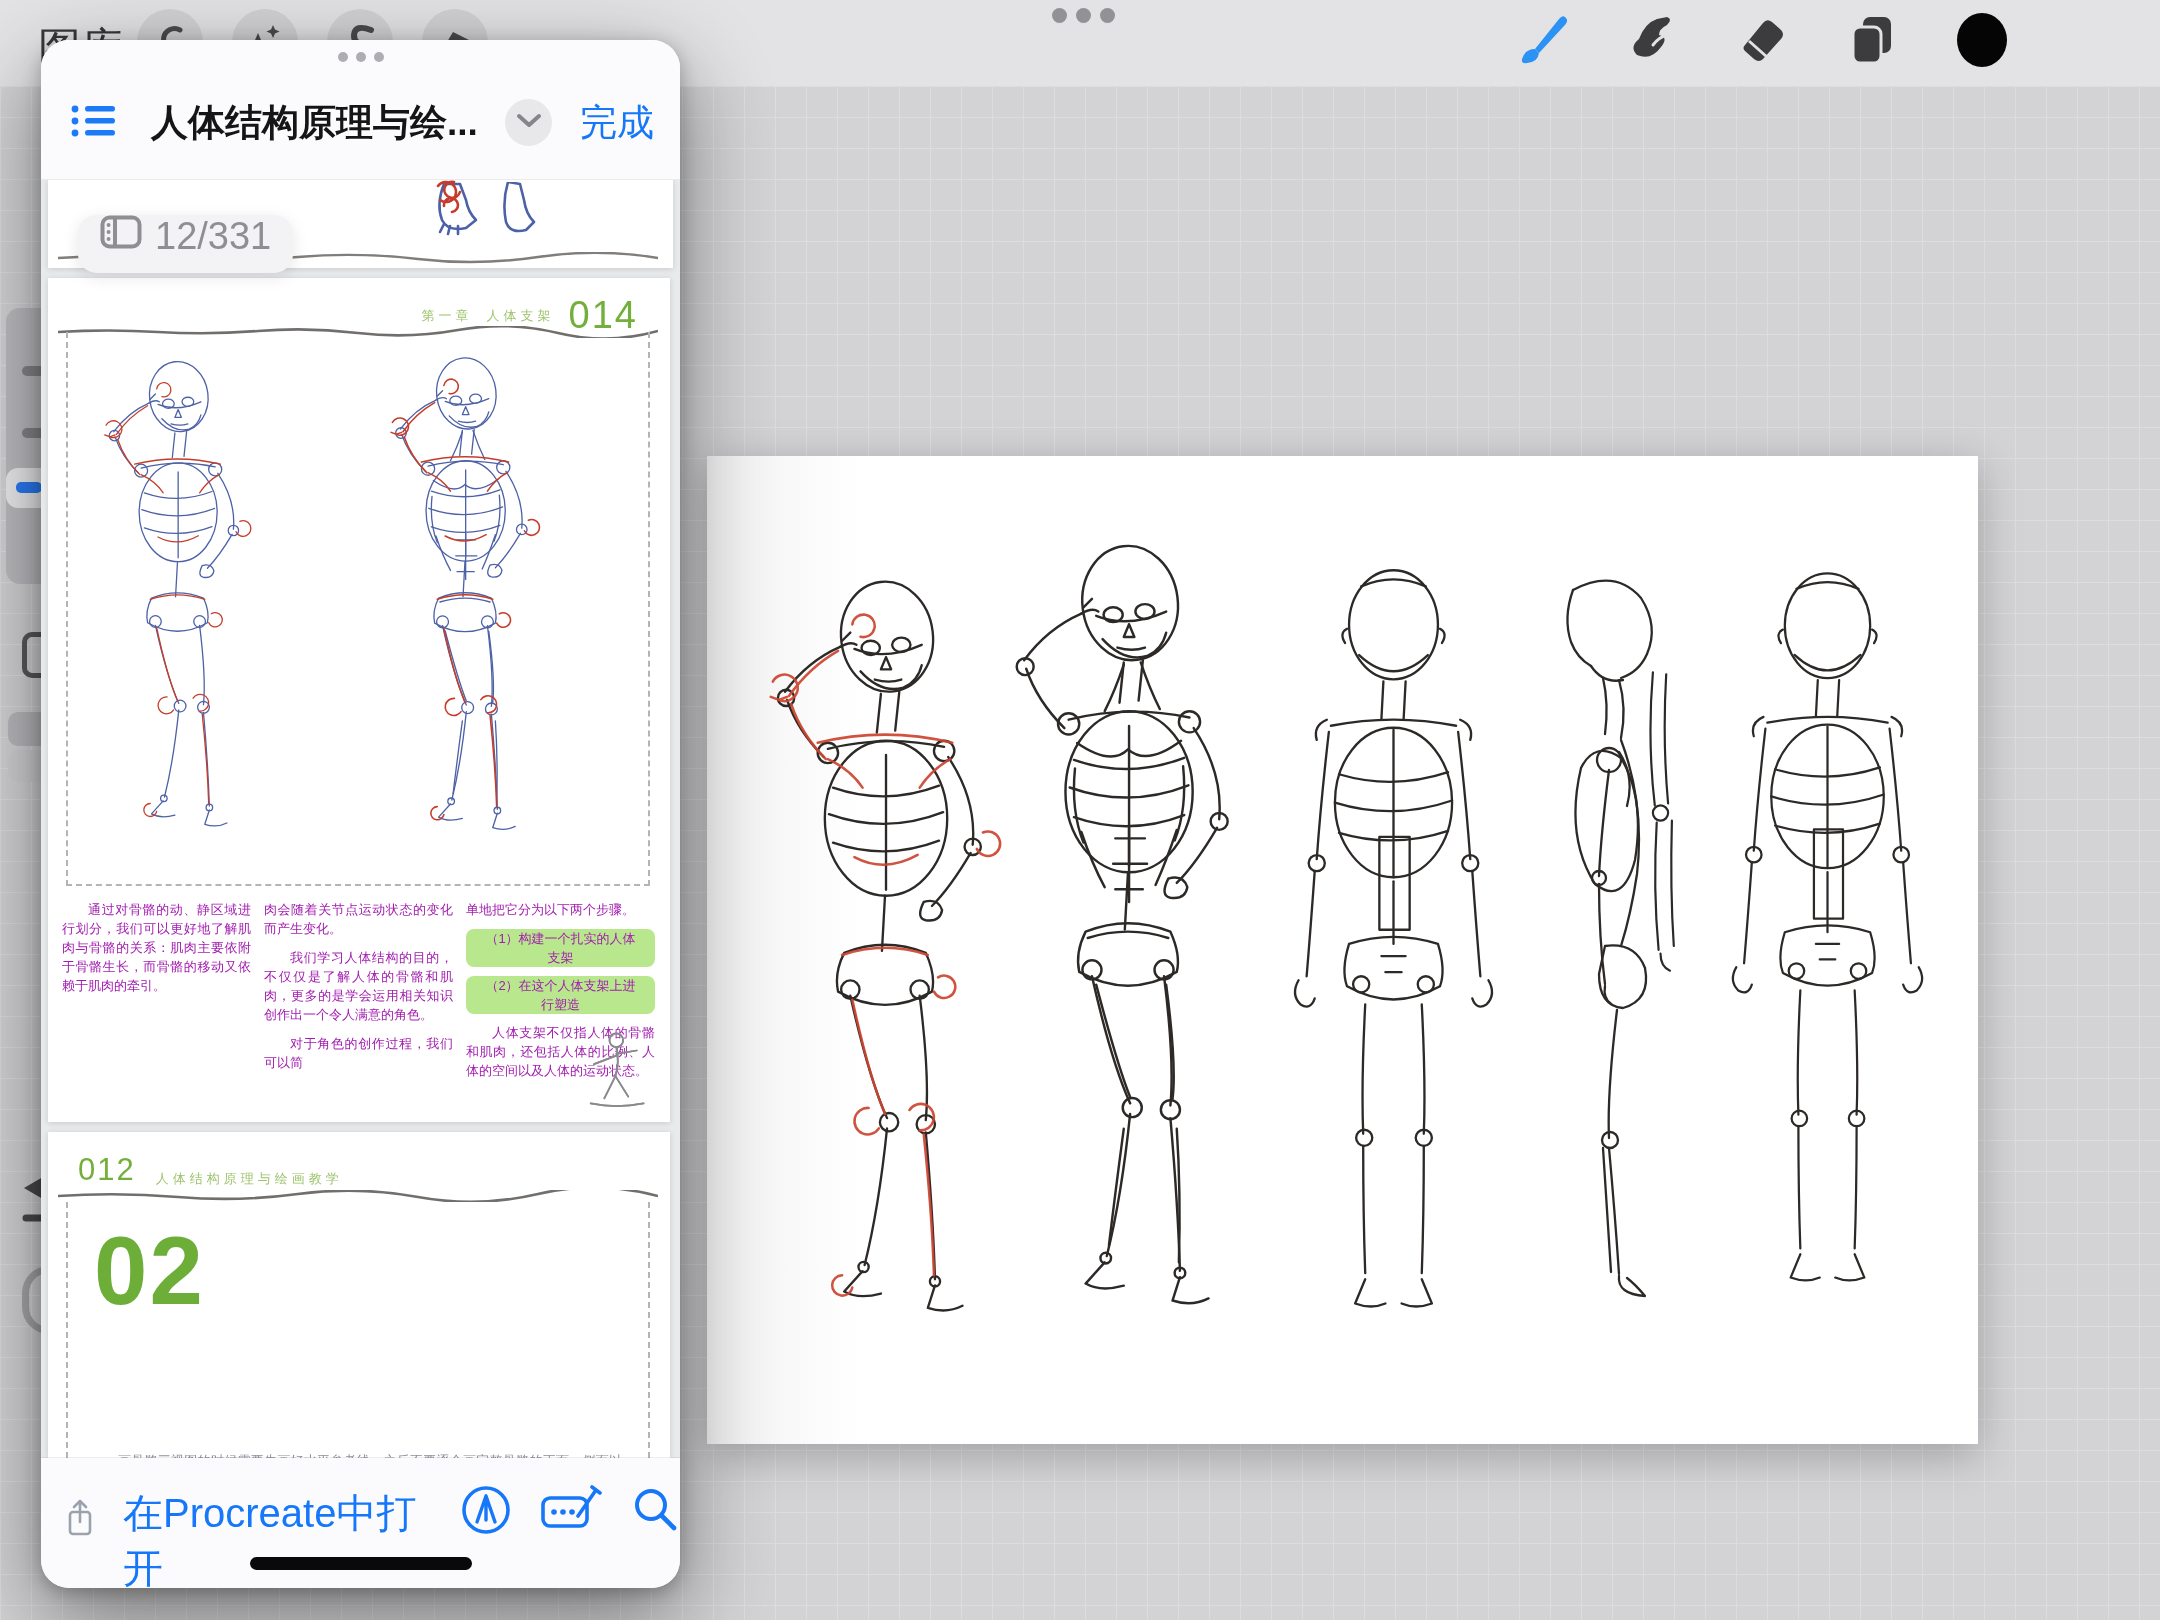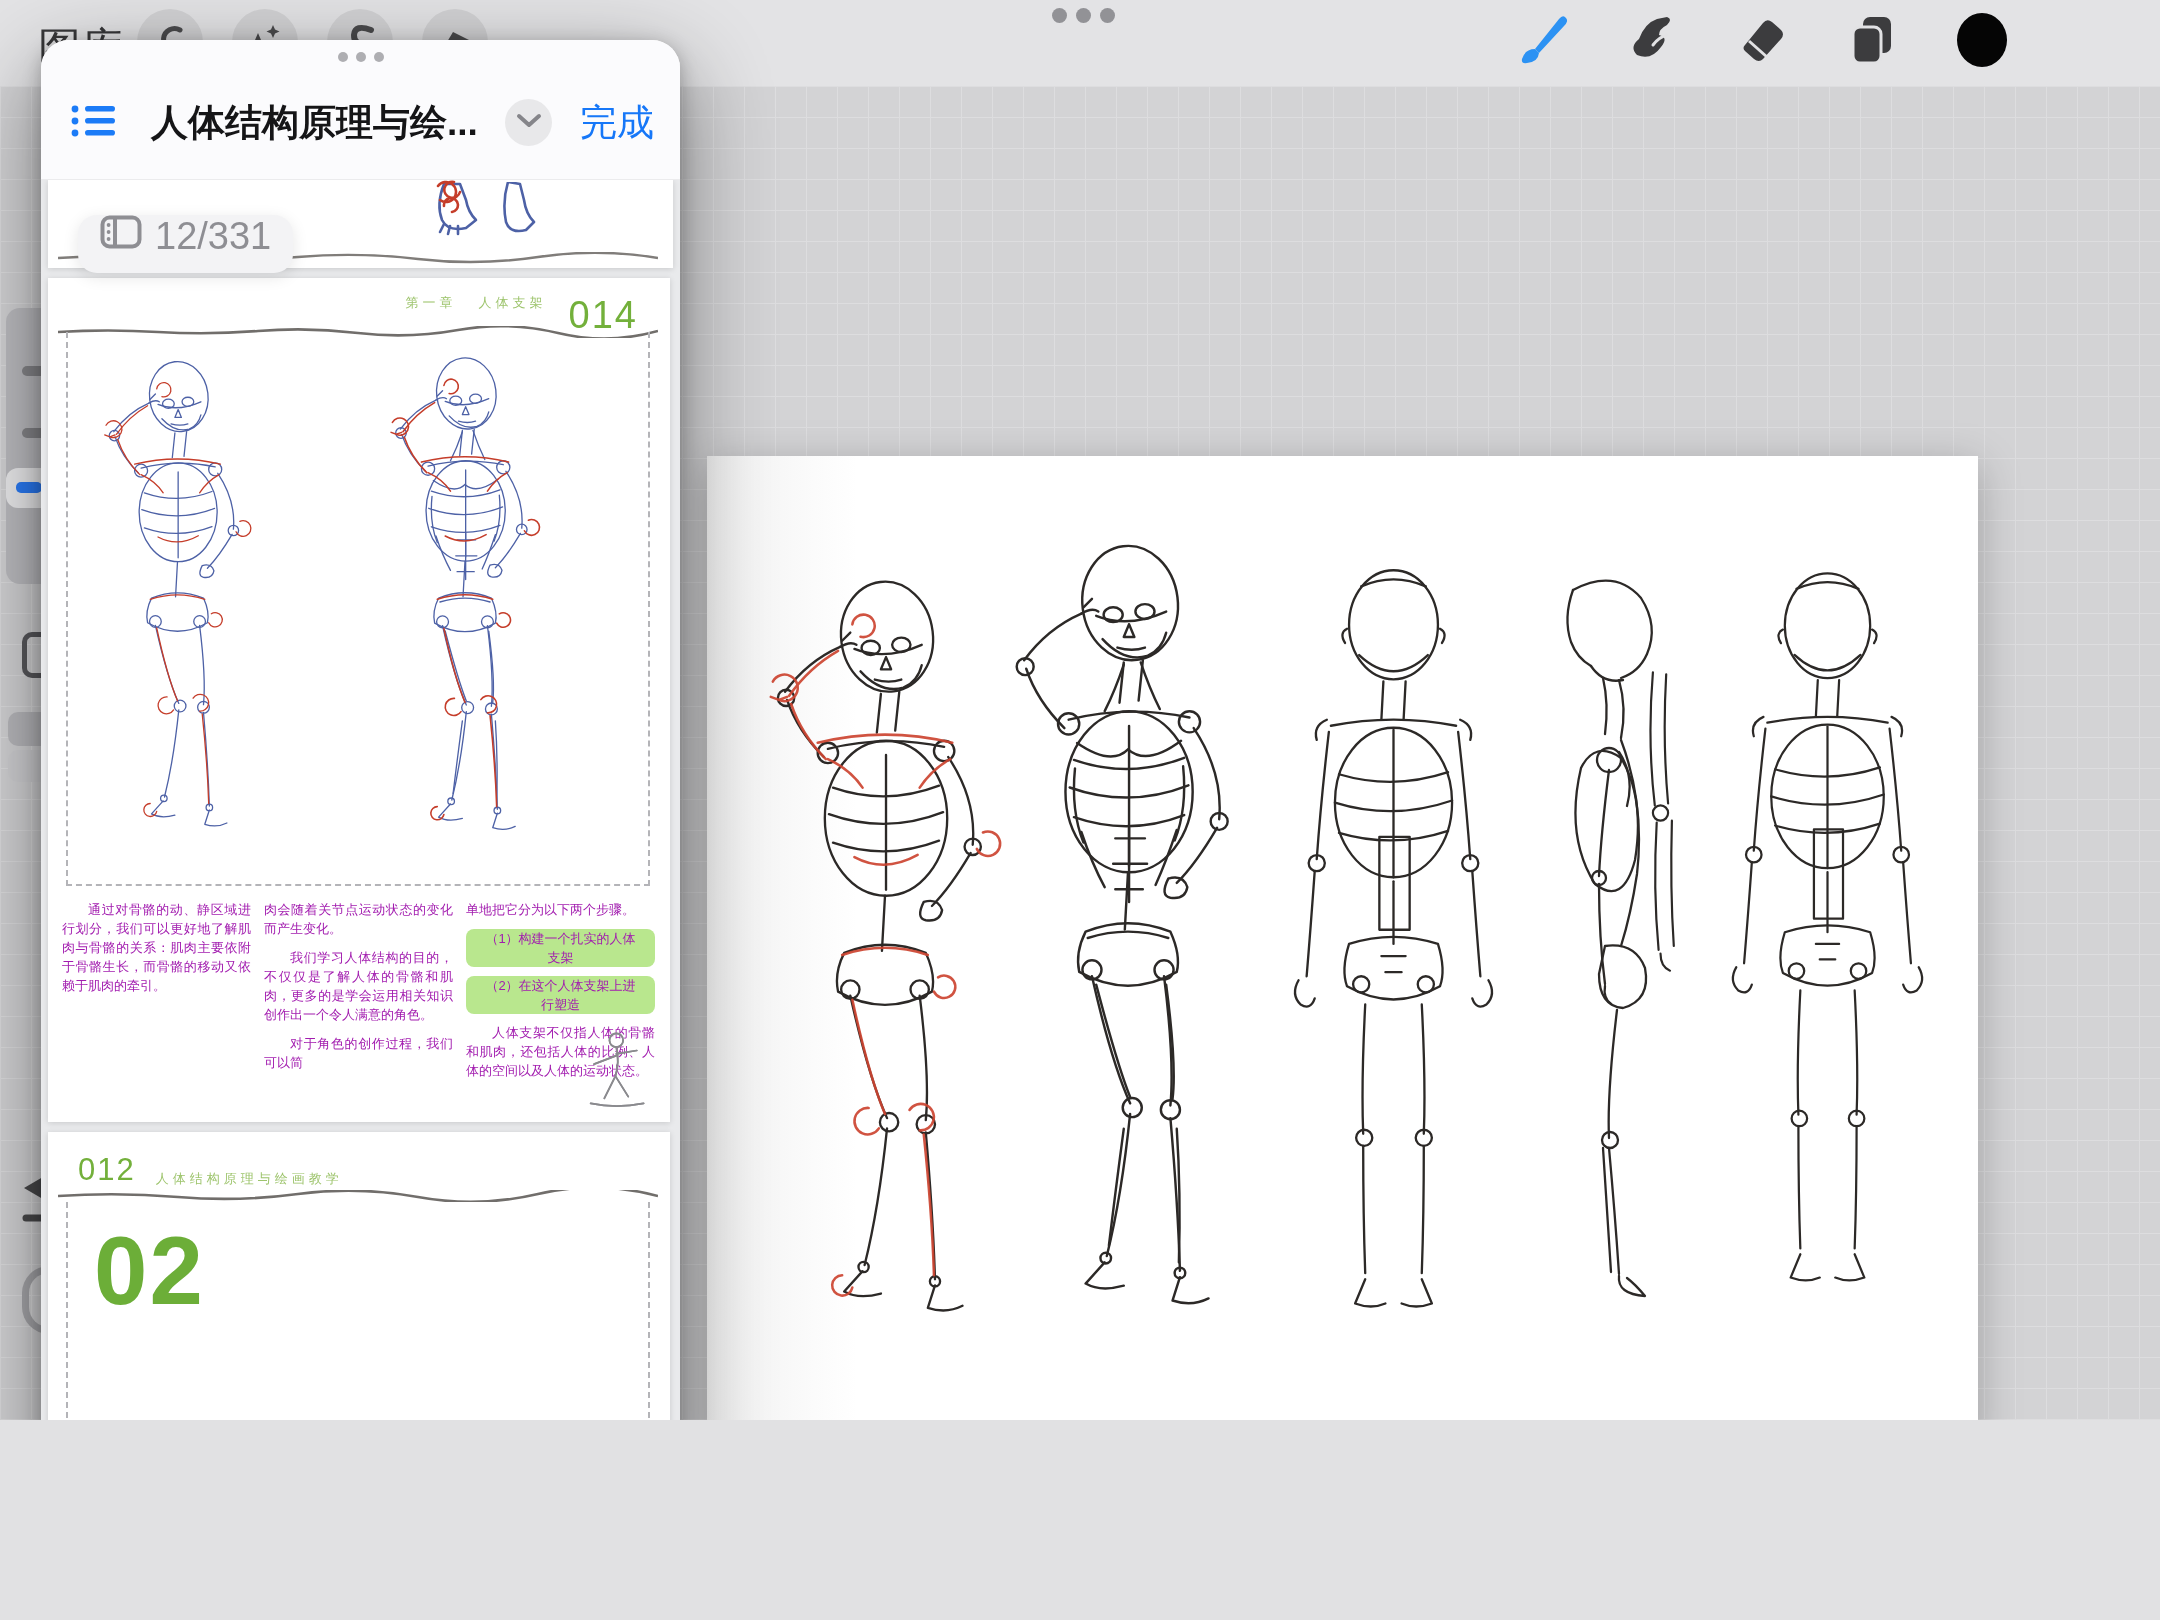--- a/index.html
+++ b/index.html
@@ -1,16 +1,16 @@
 <!DOCTYPE html>
 <html><head>
 <meta charset="utf-8">
 <style>
   html,body{margin:0;padding:0;background:#e1e1e3;font-family:"Liberation Sans",sans-serif;}
-  .stage{position:relative;width:2160px;height:1420px;overflow:hidden;background:#e3e3e5;}
+  .stage{position:relative;width:2160px;height:1620px;overflow:hidden;background:#e3e3e5;}
 
   
   .grid-bg{position:absolute;left:0;top:86px;width:2160px;height:1534px;background-color:#d3d3d5;
     background-image:linear-gradient(#dddddf 1.5px,transparent 1.5px),linear-gradient(90deg,#dddddf 1.5px,transparent 1.5px);
     background-size:31px 31px;}
 
   
   .gallery-label{position:absolute;left:38px;top:20px;font-size:43px;color:#38383a;font-weight:500;z-index:2;}
   .tool-circle{position:absolute;top:9px;width:66px;height:66px;border-radius:50%;background:#d2d2d4;z-index:2;
     display:flex;align-items:center;justify-content:center;color:#4b4b4d;}
@@ -53,21 +53,21 @@
 
   .win-content{position:absolute;left:0;top:140px;width:100%;height:1278px;background:#e9eaec;overflow:hidden;}
   .page-card{position:absolute;background:#ffffff;box-shadow:0 1px 6px rgba(0,0,0,.14);}
   .card-prev{left:7px;top:0;width:625px;height:88px;}
   .prev-label{position:absolute;left:46px;top:34px;font-size:13px;color:#5a66ae;letter-spacing:1px;font-weight:700;}
   .pill{position:absolute;left:37px;top:35px;height:58px;padding:0 22px;border-radius:19px;background:#f3f3f5;
     box-shadow:0 4px 16px rgba(0,0,0,.10);display:flex;align-items:flex-start;gap:13px;z-index:5;}
   .pill-text{font-size:38px;color:#8e8e93;font-weight:500;}
 
   .card-011{left:7px;top:98px;width:622px;height:844px;}
-  .p11-header{position:absolute;right:32px;top:16px;display:flex;align-items:flex-start;gap:22px;}
+  .p11-header{position:absolute;right:32px;top:16px;display:flex;align-items:center;gap:14px;}
   .p11-ch{font-size:13px;color:#9dc46c;letter-spacing:4px;}
   .p11-num{font-size:38px;color:#73b03b;font-weight:400;letter-spacing:2px;}
   .p11-frame{position:absolute;left:18px;top:54px;width:584px;height:554px;border:2px dashed #b4b4b8;border-top:none;box-sizing:border-box;}
   .pencil-line{position:absolute;left:10px;width:600px;height:12px;}
   .p11-text{position:absolute;left:14px;top:622px;width:594px;display:flex;gap:13px;}
   .p11-col{width:189px;font-size:13px;line-height:19px;color:#a21caf;text-align:justify;}
   .p11-col p{margin:0 0 10px 0;text-indent:2em;}
   .p11-col p.noind{text-indent:0;}
   .hl{background:#b9e78e;border-radius:8px;padding:0 18px;box-decoration-break:clone;-webkit-box-decoration-break:clone;}
   .hl-line{display:block;text-align:center;margin:9px 0;text-indent:0;}

